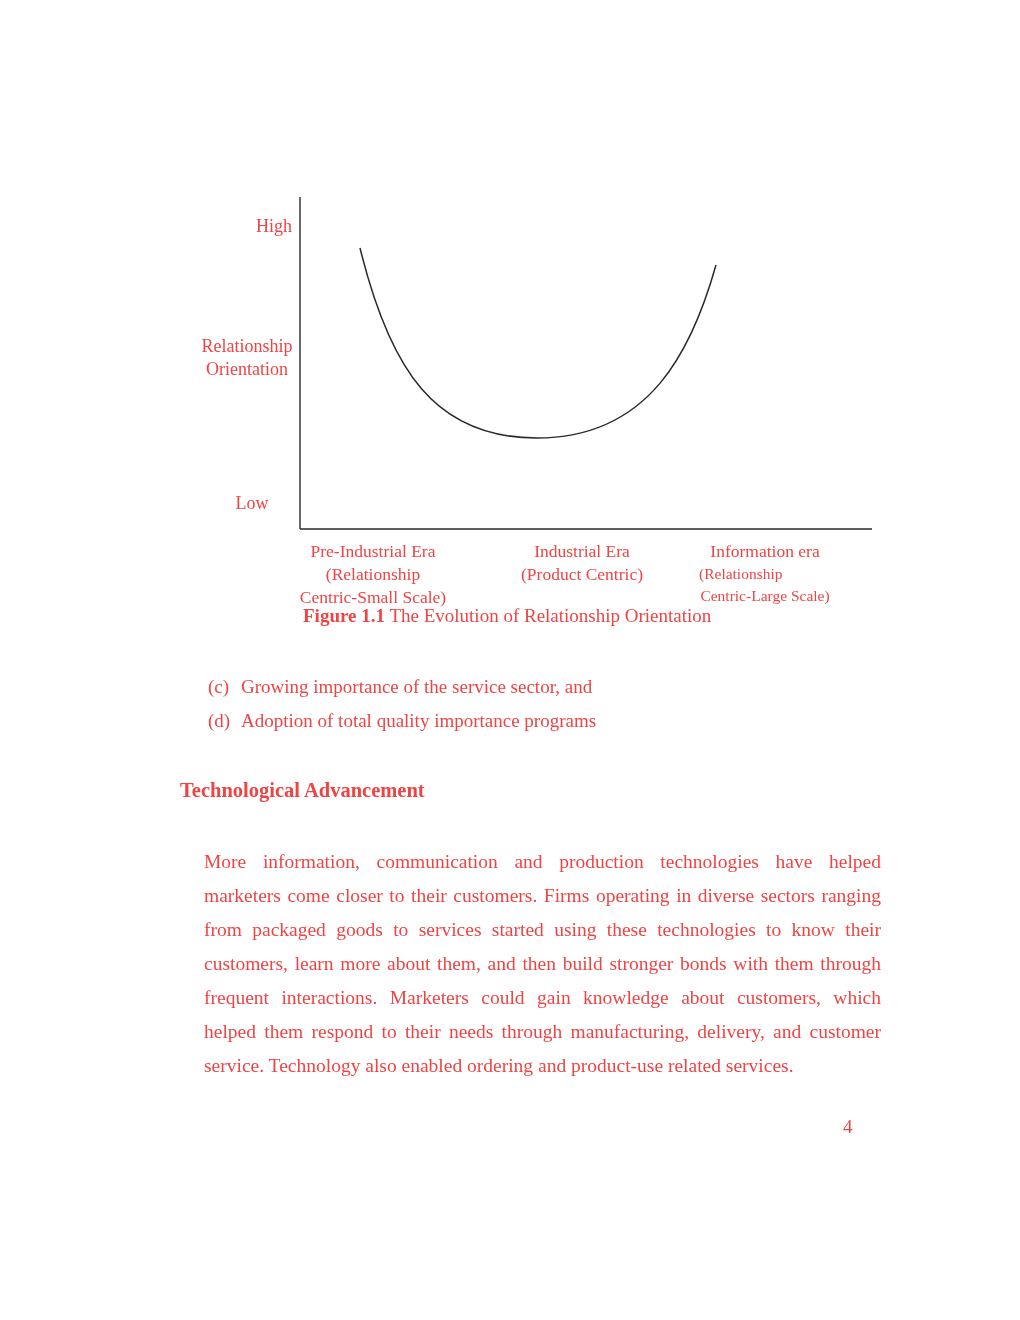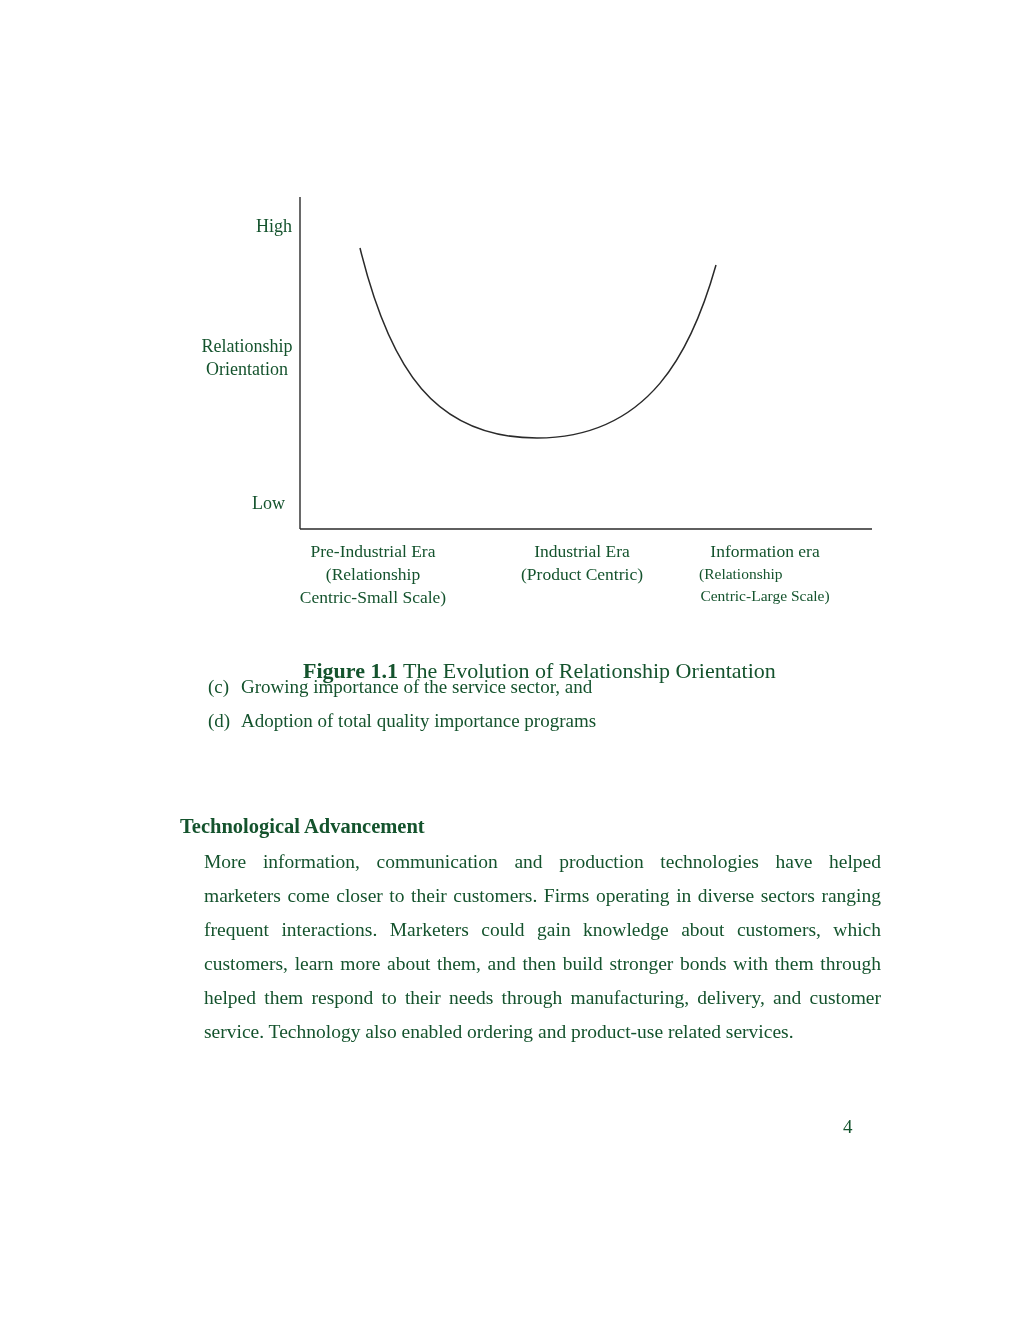--- a/index.html
+++ b/index.html
@@ -1,43 +1,43 @@
 <!DOCTYPE html>
 <html><head>
 <meta charset="utf-8">
 <style>
   html,body{margin:0;padding:0;background:#ffffff;}
   .page{
     position:relative;width:1020px;height:1320px;background:#ffffff;
-    font-family:"Liberation Serif","DejaVu Serif",serif;color:#14532d;
+    font-family:"Liberation Serif","DejaVu Serif",serif;color:#ef4444;
     overflow:hidden;
   }
   
   .figure{position:absolute;left:195px;top:195px;width:690px;height:420px;}
   .figure svg{position:absolute;left:0;top:0;}
   .fig-label{position:absolute;font-size:18px;line-height:23px;}
   .lbl-high{left:0;top:20px;width:97px;text-align:right;}
   .lbl-ytitle{left:0;top:140px;width:104px;text-align:center;}
-  .lbl-low{left:8px;top:297px;width:82px;text-align:right;}
+  .lbl-low{left:16px;top:297px;width:82px;text-align:center;}
   .xcol{position:absolute;top:345px;width:200px;text-align:center;font-size:17.5px;line-height:23px;}
   .xcol1{left:78px;}
   .xcol2{left:287px;}
   .xcol3{left:470px;}
   .xcol3 .small{font-size:15.5px;line-height:22px;}
   .xcol3 .shift-left{text-align:left;padding-left:34px;}
   
-  .caption{position:absolute;left:303px;top:658px;font-size:22px;white-space:nowrap;}
+  .caption{position:absolute;left:303px;top:605px;font-size:19px;white-space:nowrap;}
   .caption .b{font-weight:bold;}
   
   .list-item{position:absolute;left:208px;font-size:19px;display:flex;}
   .li-c{top:676px;}
   .li-d{top:710px;}
   .list-item .marker{width:33px;flex:0 0 33px;}
   
-  .section-heading{position:absolute;left:180px;top:815px;font-size:20.5px;font-weight:bold;margin:0;}
+  .section-heading{position:absolute;left:180px;top:779px;font-size:20.5px;font-weight:bold;margin:0;}
   
   .body-text{position:absolute;left:180px;top:845px;width:677px;font-size:19.5px;margin-left:24px;}
   .jline{text-align:justify;text-align-last:justify;line-height:34px;height:34px;white-space:nowrap;}
   .jline.last{text-align-last:left;}
   
   .page-number{position:absolute;left:843px;top:1116px;font-size:19px;}
 </style>
 </head>
 <body>
 
@@ -89,21 +89,22 @@
   <div class="list-item li-d">
     <span class="marker">(d)</span>
     <span>Adoption of total quality importance programs</span>
   </div>
 
   <h2 class="section-heading">Technological Advancement</h2>
 
   <div class="body-text">
     <div class="jline">More information, communication and production technologies have helped</div>
     <div class="jline">marketers come closer to their customers. Firms operating in diverse sectors ranging</div>
+    <div class="jline">from packaged goods to services started using these technologies to know their</div>
+    <div class="jline">customers, learn more about them, and then build stronger bonds with them through</div>
     <div class="jline">frequent interactions. Marketers could gain knowledge about customers, which</div>
-    <div class="jline">customers, learn more about them, and then build stronger bonds with them through</div>
     <div class="jline">helped them respond to their needs through manufacturing, delivery, and customer</div>
     <div class="jline last">service. Technology also enabled ordering and product-use related services.</div>
   </div>
 
   <div class="page-number">4</div>
 
 </div>
 
 </body></html>

